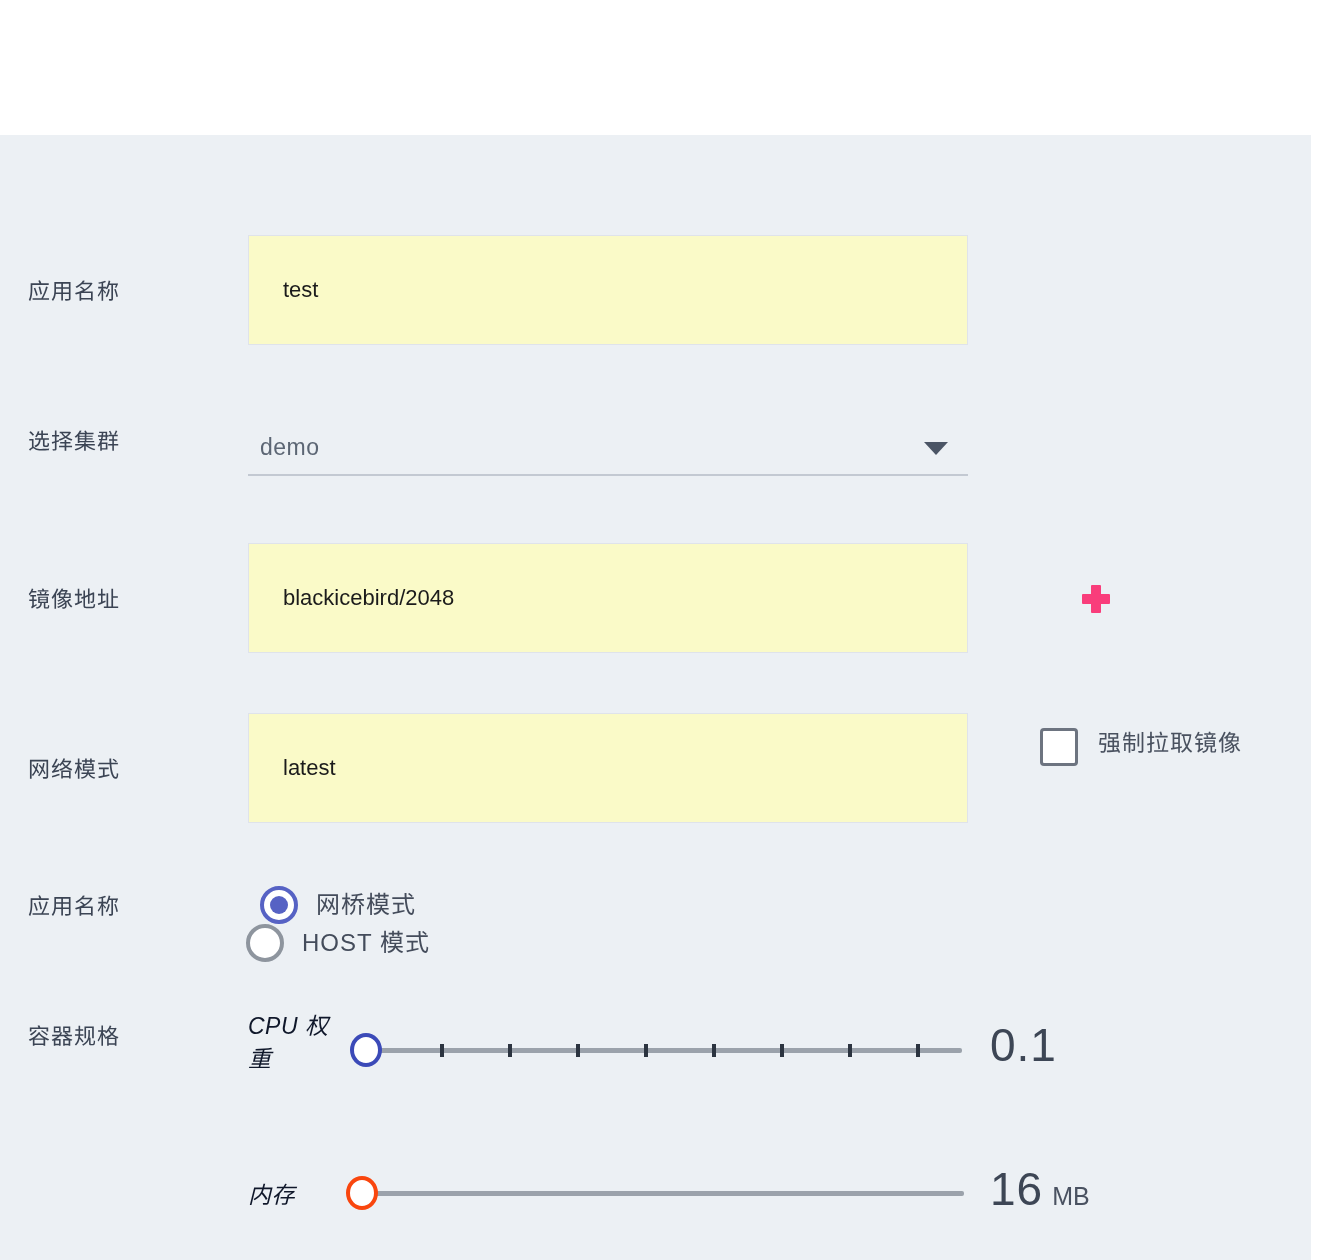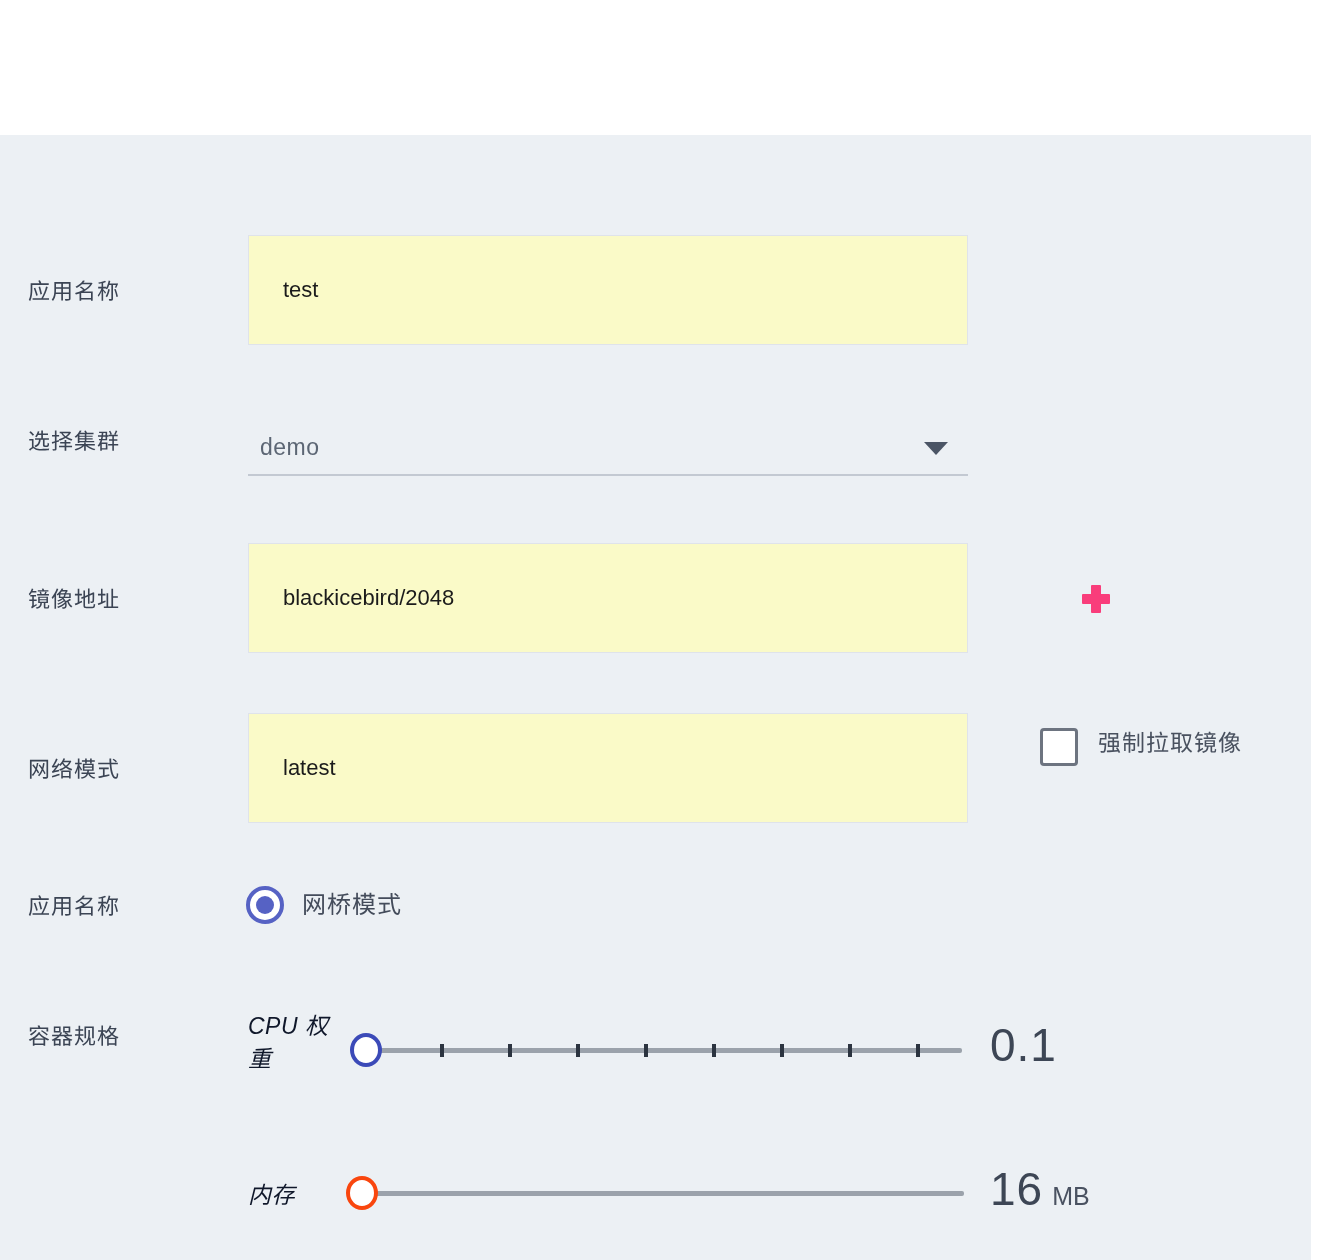--- a/index.html
+++ b/index.html
@@ -317,20 +317,24 @@
     <div class="checkbox-label">强制拉取镜像</div>
   </div>
 
   <div class="form-row" style="top:892px;">
     <div class="field-label" style="top:0px;">应用名称</div>
   </div>
   <div class="radio-group">
     <div class="radio-item">
       <div class="radio-ring checked"></div>
       <div class="radio-label">网桥模式</div>
+    </div>
+    <div class="radio-item">
+      <div class="radio-ring"></div>
+      <div class="radio-label">HOST 模式</div>
     </div>
   </div>
 
   <div class="form-row" style="top:1022px;">
     <div class="field-label" style="top:0px;">容器规格</div>
   </div>
 
   <div class="slider-row" style="top:1005px;">
     <div class="slider-name" style="left:248px; top:5px; width:92px;">CPU 权重</div>
     <div class="slider-track-wrap" style="left:350px; top:28px; width:612px;">

